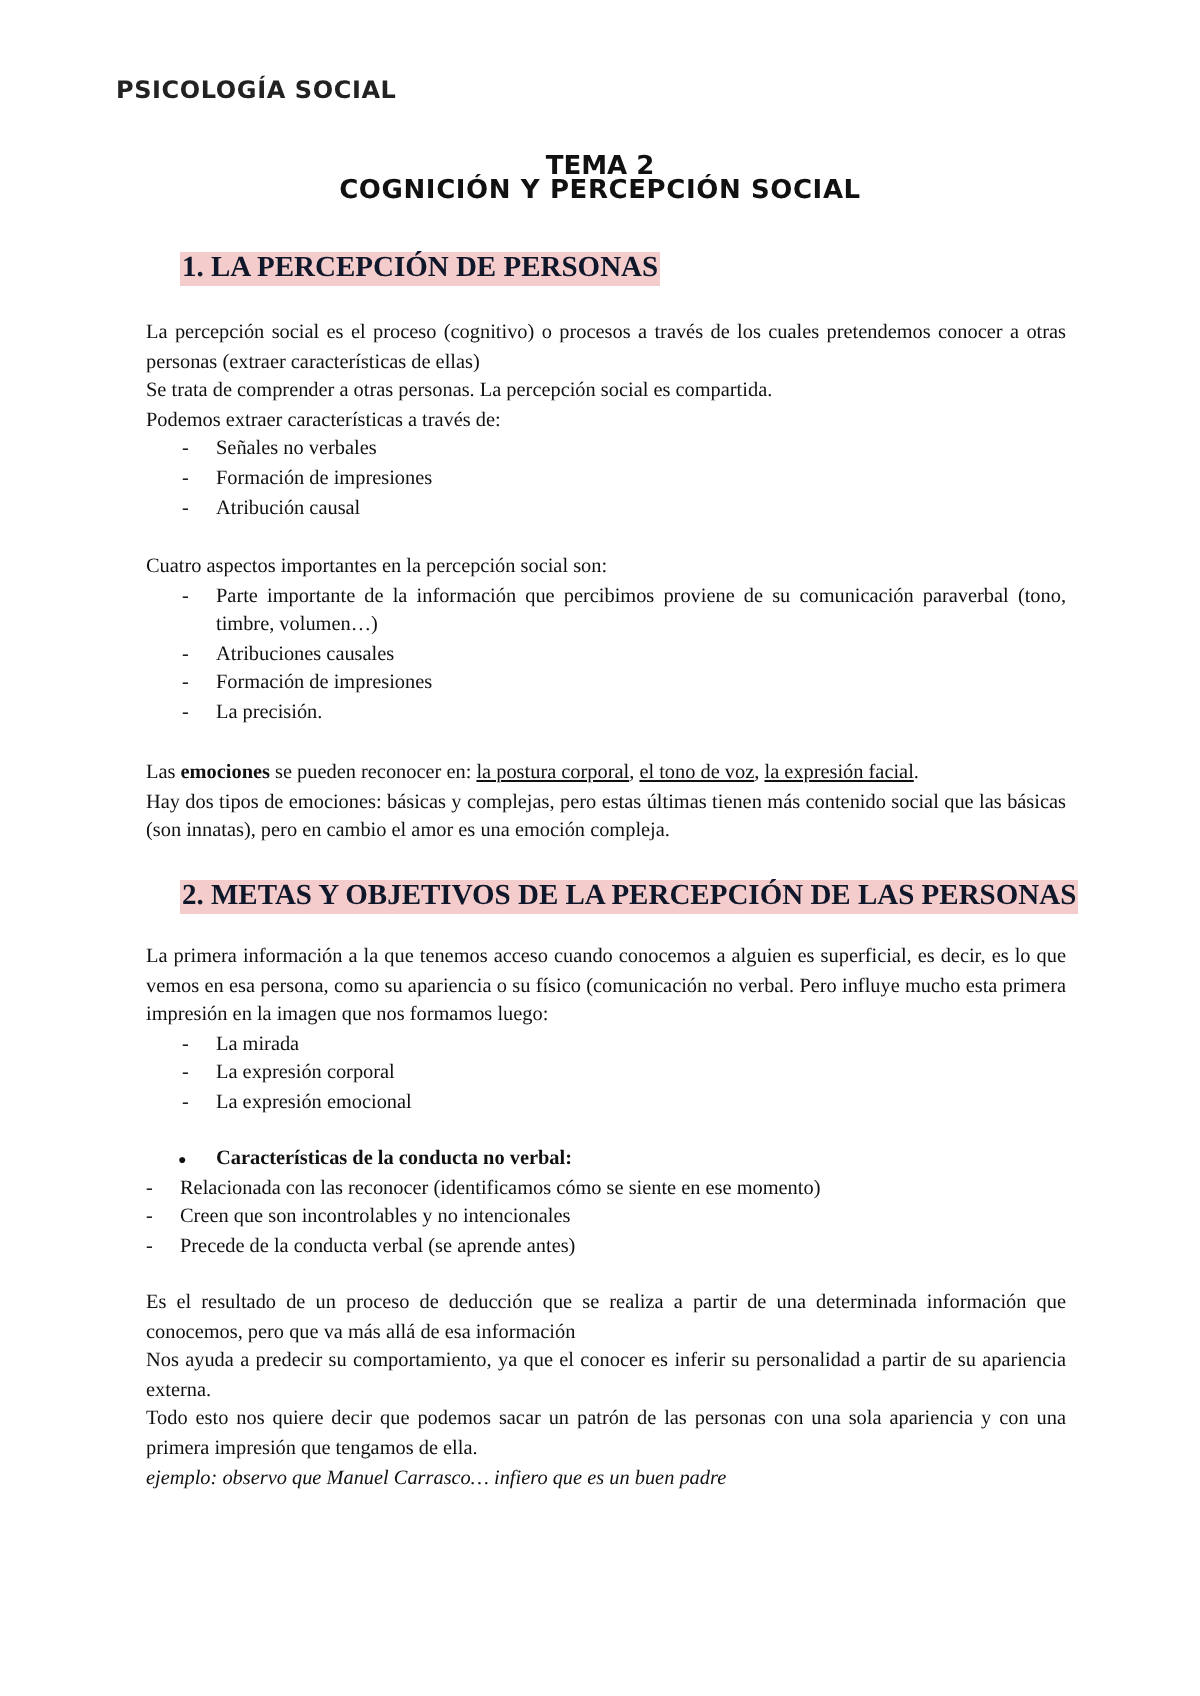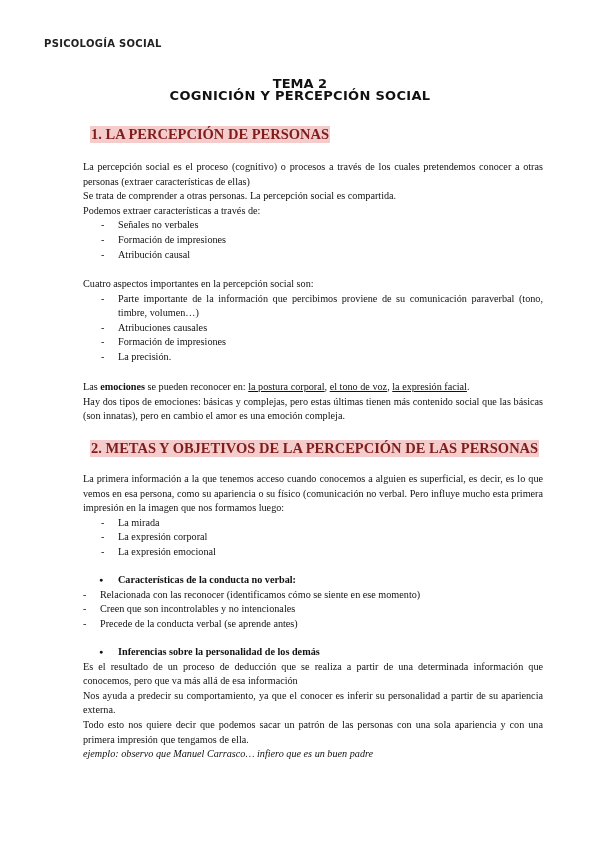--- a/index.html
+++ b/index.html
@@ -1,28 +1,28 @@
 <!DOCTYPE html>
 <html><head>
 <meta charset="utf-8">
 <style>
   html, body { margin: 0; padding: 0; background: #ffffff; }
   body { width: 600px; height: 848px; position: relative; overflow: hidden;
          font-family: "Liberation Serif", "DejaVu Serif", serif; color: #111; }
-  .header-label { position: absolute; left: 44px; top: 38px; font-family: "DejaVu Sans", sans-serif;
-                  font-size: 10px; font-weight: bold; letter-spacing: 0.3px; color: #222; }
+  .header-label { position: absolute; left: 58px; top: 38px; font-family: "DejaVu Sans", sans-serif;
+                  font-size: 12px; font-weight: bold; letter-spacing: 0.3px; color: #222; }
   .tema { position: absolute; left: 0; width: 600px; text-align: center; font-family: "DejaVu Sans", sans-serif;
           font-weight: bold; font-size: 13px; color: #111; }
   .tema.t1 { top: 76px; }
   .tema.t2 { top: 88px; letter-spacing: 0.3px; }
   .sec { position: absolute; left: 90px; font-family: "Liberation Serif", serif; font-weight: bold;
-         font-size: 14.5px; background: #f4cccc; padding: 0 1px; line-height: 17px; white-space: nowrap; color: #7f1d1d; }
+         font-size: 14.5px; background: #f4cccc; padding: 0 1px; line-height: 17px; white-space: nowrap; color: #0f172a; }
   .sec.s1 { top: 126px; }
   .sec.s2 { top: 440px; }
-  .block { position: absolute; left: 83px; width: 460px; font-size: 10.2px; line-height: 14.6px; }
+  .block { position: absolute; left: 73px; width: 460px; font-size: 10.2px; line-height: 14.6px; }
   .block p { margin: 0; }
   .just { text-align: justify; }
   ul.dash { list-style: none; margin: 0; padding: 0; }
   ul.dash li { position: relative; padding-left: 35px; }
   ul.dash li::before { content: "-"; position: absolute; left: 18px; }
   .bullet { position: relative; padding-left: 35px; font-weight: bold; }
   .bullet::before { content: "\25CF"; position: absolute; left: 16px; font-size: 7px; top: 0px; }
   .bullet.ind { padding-left: 35px; }
   u { text-decoration: underline; }
   em { font-style: italic; }
@@ -77,18 +77,17 @@
 <div class="block" style="top:573px;">
   <div class="bullet">Características de la conducta no verbal:</div>
   <ul class="dash" style="margin-left:-18px;">
     <li>Relacionada con las reconocer (identificamos cómo se siente en ese momento)</li>
     <li>Creen que son incontrolables y no intencionales</li>
     <li>Precede de la conducta verbal (se aprende antes)</li>
   </ul>
 </div>
 
 <div class="block just" style="top:645px;">
-  <div class="bullet ind">Inferencias sobre la personalidad de los demás</div>
   <p>Es el resultado de un proceso de deducción que se realiza a partir de una determinada información que conocemos, pero que va más allá de esa información</p>
   <p>Nos ayuda a predecir su comportamiento, ya que el conocer es inferir su personalidad a partir de su apariencia externa.</p>
   <p>Todo esto nos quiere decir que podemos sacar un patrón de las personas con una sola apariencia y con una primera impresión que tengamos de ella.</p>
   <p><em>ejemplo: observo que Manuel Carrasco… infiero que es un buen padre</em></p>
 </div>
 
 </body></html>

